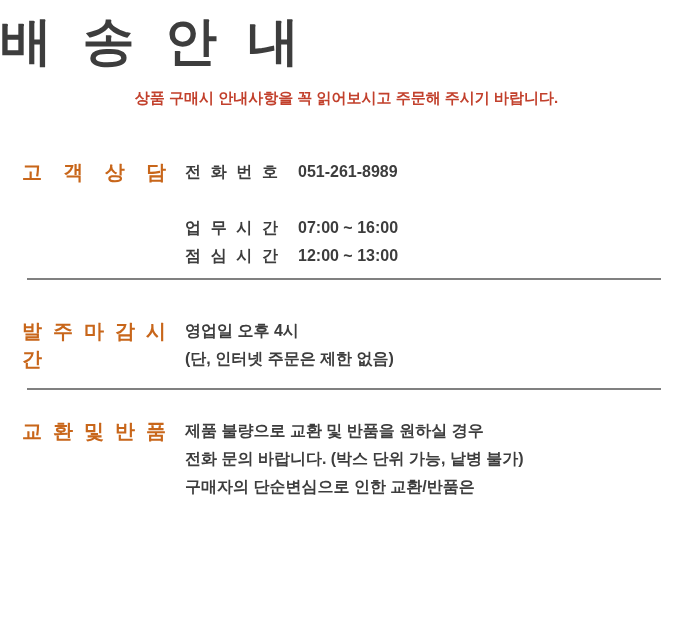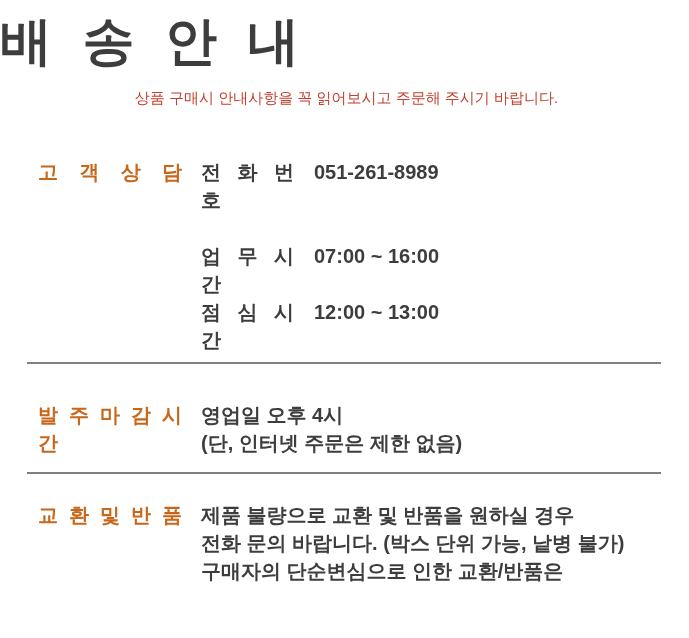--- a/index.html
+++ b/index.html
@@ -27,49 +27,49 @@
     font-weight: 700;
     text-align: left;
     color: var(--text-dark);
     word-spacing: 14px;
     letter-spacing: 1px;
   }
   .subtitle {
     margin: 16px 0 0 4px;
     font-size: 15px;
     line-height: 20px;
-    font-weight: 400;
+    font-weight: 700;
     text-align: center;
     color: var(--subtitle-red);
   }
 
   .info-section {
     display: flex;
     align-items: flex-start;
-    padding-left: 38px;
+    padding-left: 22px;
     padding-right: 28px;
   }
   .section-customer { margin-top: 50px; }
   .section-deadline { margin-top: 37px; }
   .section-exchange { margin-top: 27px; }
 
   .section-label {
     flex: 0 0 144px;
     width: 144px;
     font-size: 20px;
     line-height: 28px;
     font-weight: 700;
     color: var(--accent-orange);
     text-align: justify;
     text-align-last: justify;
     white-space: normal;
   }
   .section-content {
     margin-left: 19px;
-    font-size: 20px;
+    font-size: 16px;
     line-height: 28px;
     font-weight: 700;
     color: var(--text-dark);
   }
   .kv-row { display: flex; }
   .kv-key {
     display: inline-block;
     width: 93px;
     flex: 0 0 93px;
     text-align: justify;

